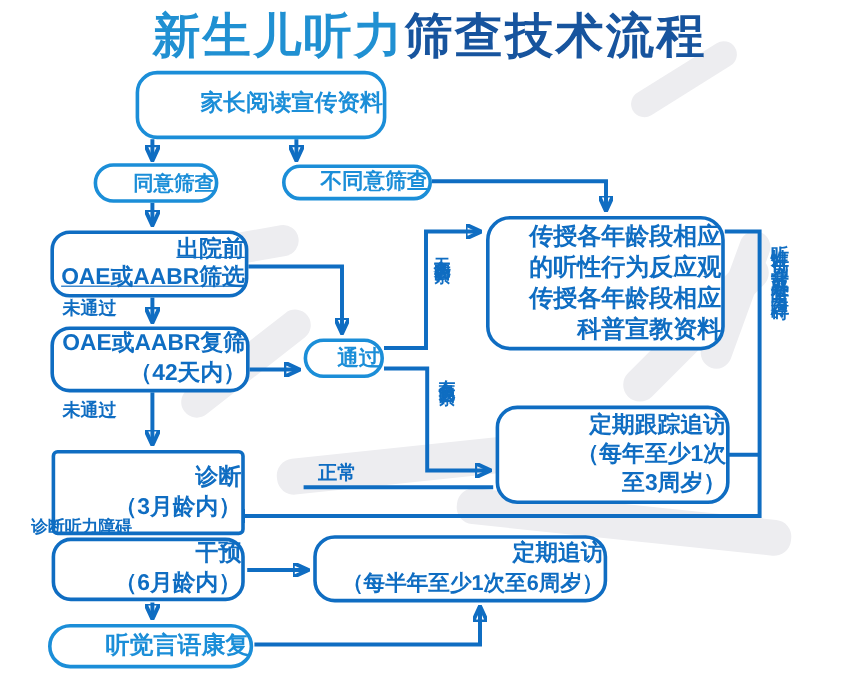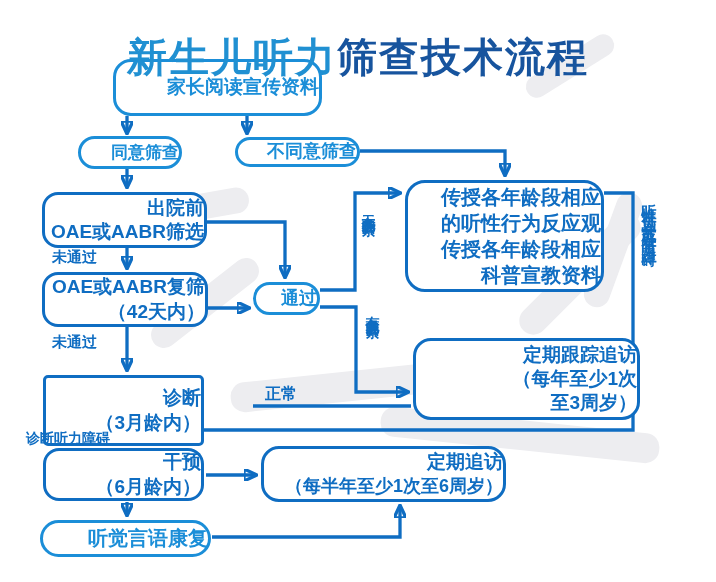--- a/index.html
+++ b/index.html
@@ -5,21 +5,21 @@
   html,body{margin:0;padding:0;background:#ffffff;}
   #stage{
     position:relative;width:716px;height:582px;background:#ffffff;overflow:hidden;
     font-family:"Liberation Sans","DejaVu Sans",sans-serif;
   }
   
   .wm{position:absolute;background:#ededf0;border-radius:14px;z-index:0;}
   
   #title{
     position:absolute;top:2px;left:0;width:716px;text-align:center;
-    font-size:40px;font-weight:900;letter-spacing:2px;z-index:3;white-space:nowrap;margin-top:28px;
+    font-size:40px;font-weight:900;letter-spacing:2px;z-index:3;white-space:nowrap;
   }
   #title .t-light{color:#2090d2;}
   #title .t-dark{color:#17549e;}
   
   .node{
     position:absolute;box-sizing:border-box;background:#ffffff;
     display:flex;flex-direction:column;align-items:flex-end;justify-content:center;
     font-weight:800;text-align:center;z-index:2;line-height:1.28;white-space:nowrap;
   }
   .deep{border:3.5px solid #0f6dc2;color:#0f6dc2;}
@@ -88,35 +88,35 @@
     <span>不同意筛查</span>
   </div>
 
   <div class="node deep" style="left:405px;top:180px;width:199px;height:112px;border-radius:20px;font-size:20px;line-height:1.3;padding-left:38px;">
     <span>传授各年龄段相应</span>
     <span>的听性行为反应观</span>
     <span>传授各年龄段相应</span>
     <span>科普宣教资料</span>
   </div>
 
-  <div class="node deep" style="left:42px;top:192px;width:165px;height:56px;border-radius:16px;font-size:19px;">
+  <div class="node deep" style="left:42px;top:192px;width:165px;height:56px;border-radius:16px;font-size:19px;text-decoration:underline;">
     <span>出院前</span>
     <span>OAE或AABR筛选</span>
   </div>
 
   <div class="node deep" style="left:42px;top:272px;width:166px;height:55px;border-radius:16px;font-size:19px;">
     <span>OAE或AABR复筛</span>
     <span>（42天内）</span>
   </div>
 
   <div class="node pill" style="left:253px;top:282px;width:67px;height:33px;border-radius:17px;font-size:18px;">
     <span>通过</span>
   </div>
 
-  <div class="node deep" style="left:413px;top:338px;width:227px;height:82px;border-radius:18px;font-size:19px;">
+  <div class="node deep" style="left:413px;top:338px;width:195px;height:82px;border-radius:18px;font-size:19px;">
     <span>定期跟踪追访</span>
     <span>（每年至少1次</span>
     <span>至3周岁）</span>
   </div>
 
   <div class="node deep" style="left:43px;top:375px;width:161px;height:71px;border-radius:5px;font-size:19px;">
     <span>诊断</span>
     <span>（3月龄内）</span>
   </div>
 

